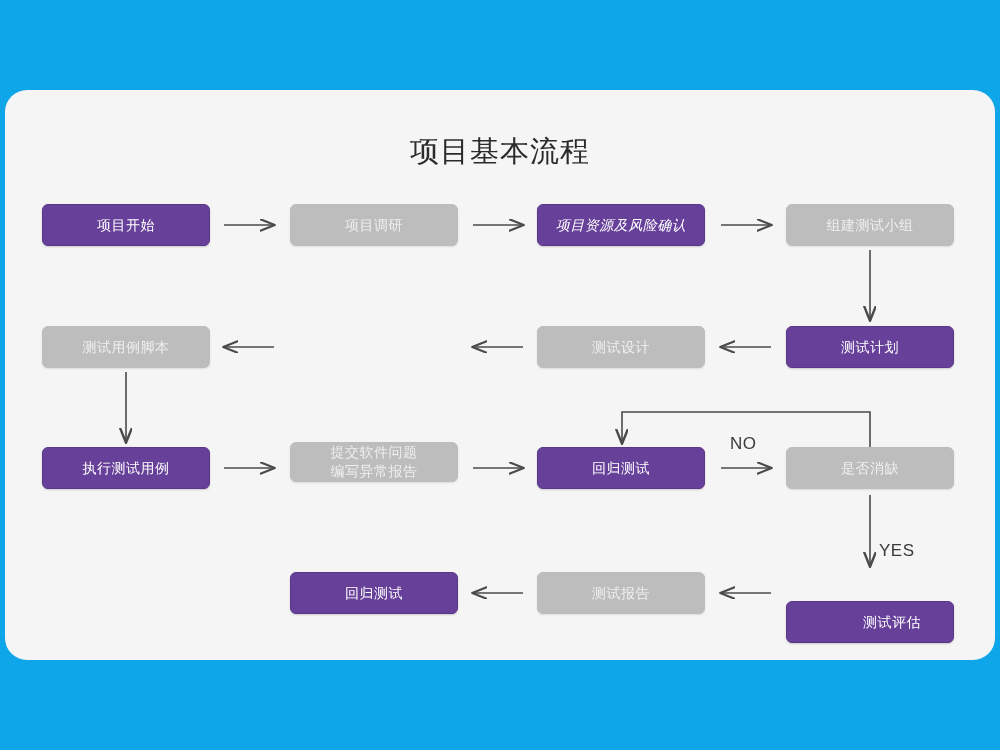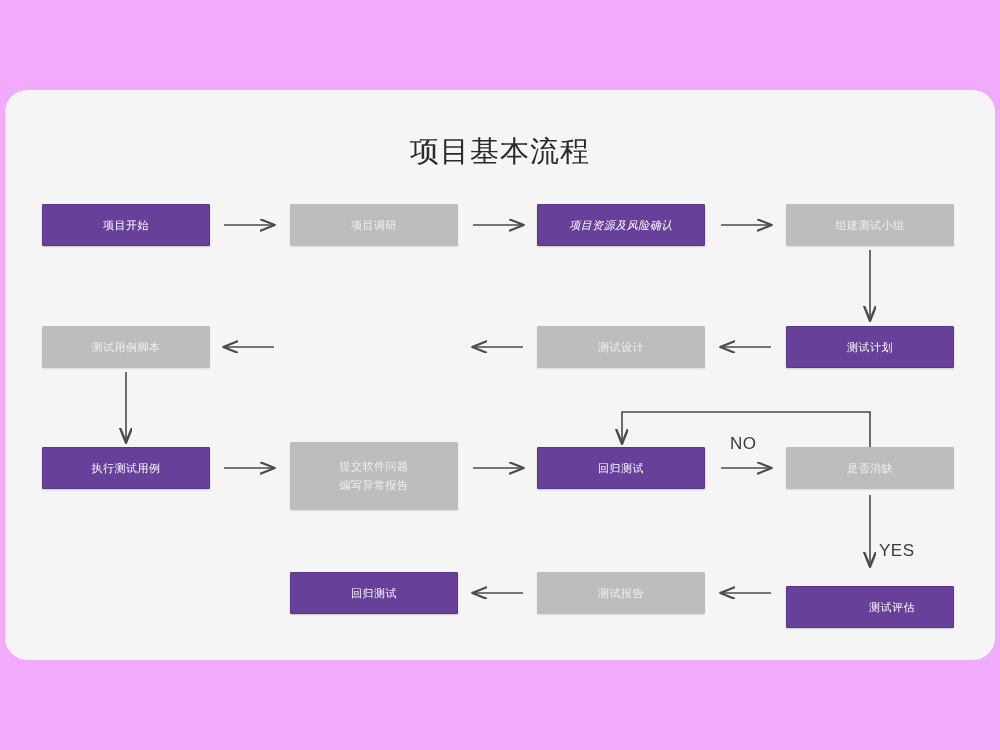--- a/index.html
+++ b/index.html
@@ -11,21 +11,21 @@
     width: 1000px;
     height: 750px;
     font-family: "Liberation Sans", "DejaVu Sans", sans-serif;
     overflow: hidden;
   }
 
   #stage {
     position: relative;
     width: 1000px;
     height: 750px;
-    background: #f0abfc;
+    background: #0ea5e9;
   }
 
   
   .card {
     position: absolute;
     left: 5px;
     top: 90px;
     width: 990px;
     height: 570px;
     background: #f5f5f5;
@@ -54,45 +54,45 @@
     width: 1000px;
     height: 750px;
     pointer-events: none;
   }
 
   
   .node {
     position: absolute;
     width: 168px;
     height: 42px;
-    border-radius: 1px;
+    border-radius: 6px;
     display: flex;
     align-items: center;
     justify-content: center;
     text-align: center;
-    font-size: 11px;
+    font-size: 14px;
     line-height: 19px;
     letter-spacing: 0.5px;
     box-sizing: border-box;
     user-select: none;
   }
   .node.purple {
     background: #67409a;
     color: #ffffff;
     border: 1px solid #5b3689;
     box-shadow: 0 1px 2px rgba(0,0,0,0.18);
   }
   .node.gray {
     background: #bdbdbd;
     color: #efefef;
     border: 1px solid #bdbdbd;
     box-shadow: 0 1px 2px rgba(0,0,0,0.10);
   }
   .node.tall {
-    height: 68px;
+    height: 40px;
   }
   .node .label {
     display: block;
     white-space: pre-line;
   }
 
   
   .edge-label {
     position: absolute;
     font-size: 17px;
@@ -188,17 +188,17 @@
   <div class="node gray" style="left:786px; top:447px;">
     <span class="label">是否消缺</span>
   </div>
 
   <div class="node purple" style="left:290px; top:572px;">
     <span class="label">回归测试</span>
   </div>
   <div class="node gray" style="left:537px; top:572px;">
     <span class="label">测试报告</span>
   </div>
-  <div class="node purple" style="left:786px; top:586px;padding-left:44px;">
+  <div class="node purple" style="left:786px; top:601px;padding-left:44px;">
     <span class="label">测试评估</span>
   </div>
 
 </div>
 
 </body></html>

